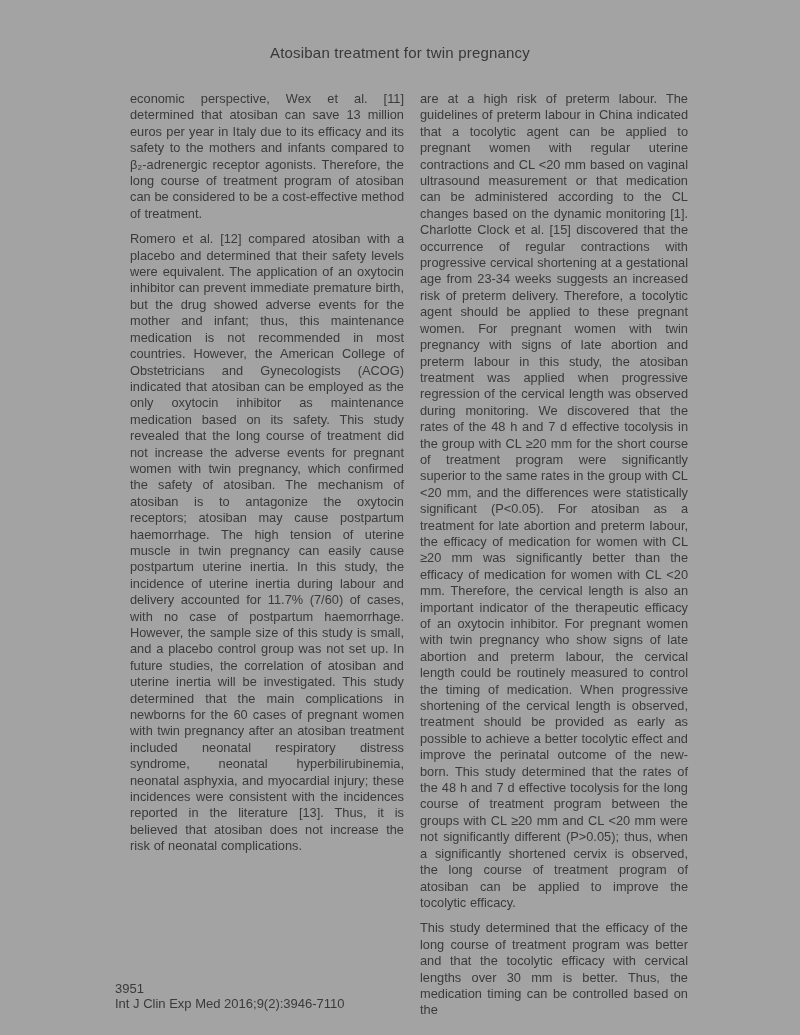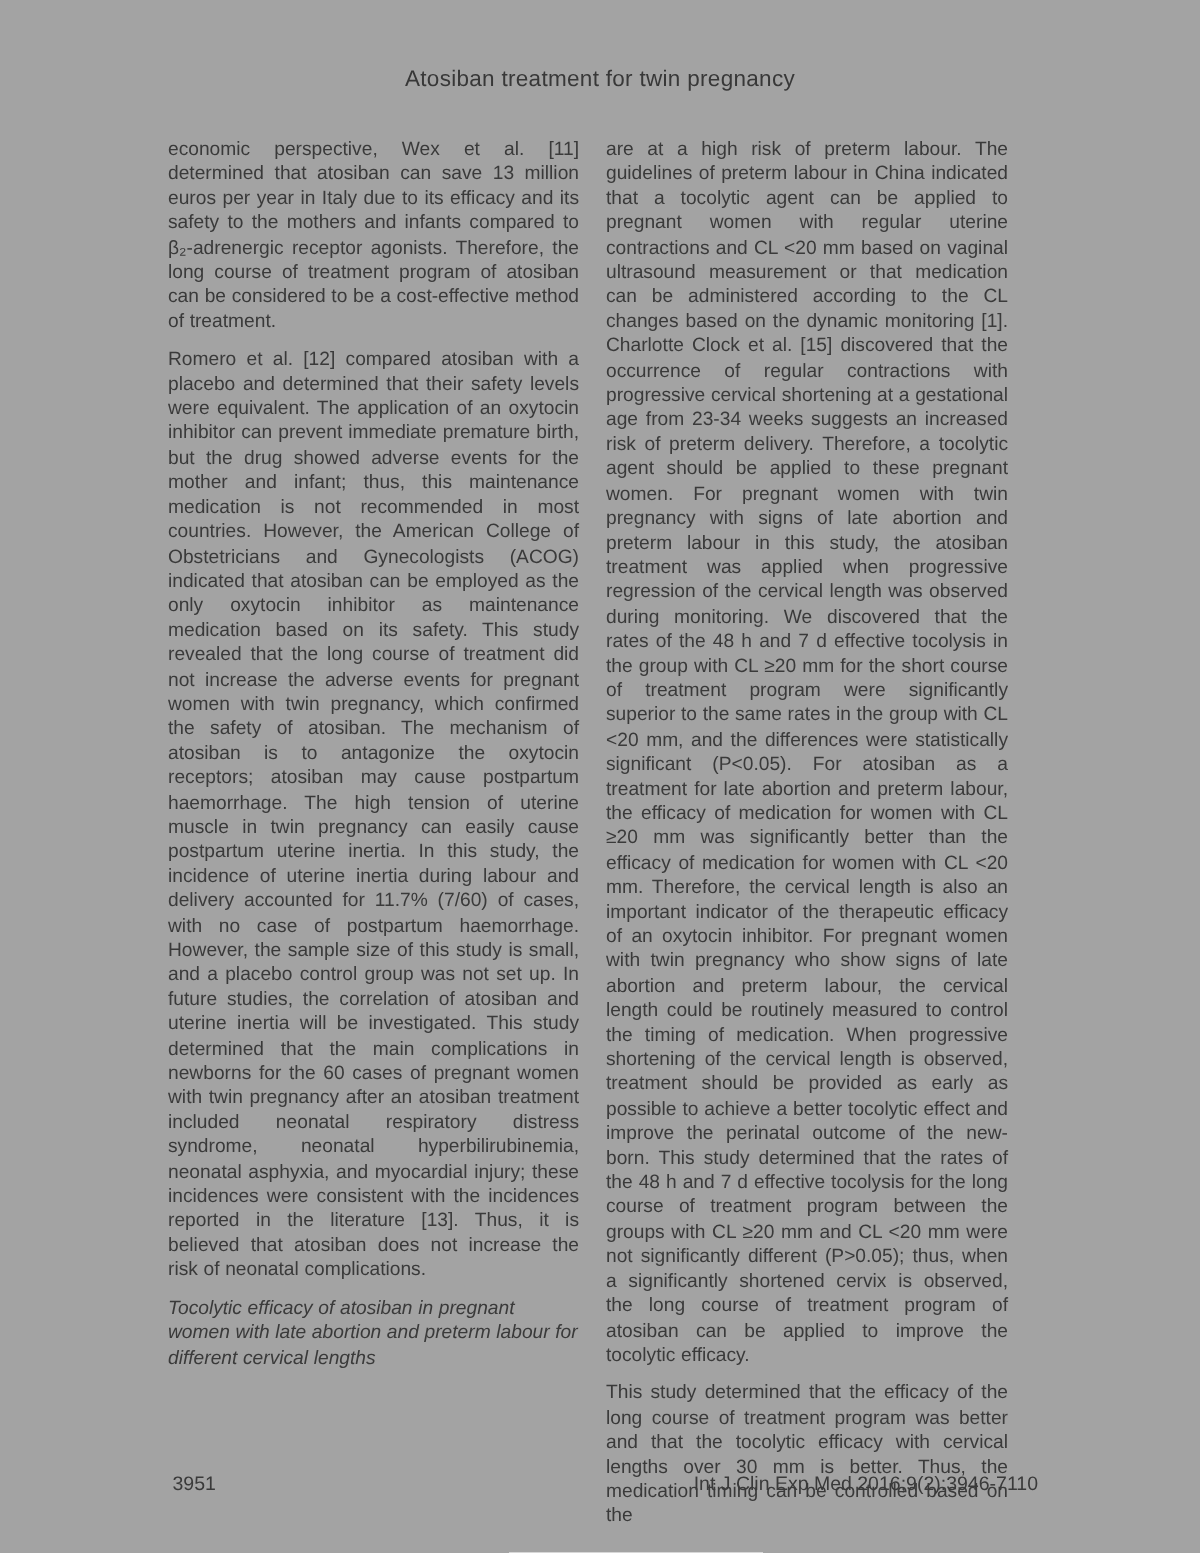--- a/index.html
+++ b/index.html
@@ -33,57 +33,56 @@
     line-height: 16.4px;
     text-align: justify;
     hyphens: auto;
     -webkit-hyphens: auto;
     word-spacing: 0.2px;
   }
   .col p {
     margin: 0 0 9px 0;
   }
   .col-left {
-    left: 112px;
+    left: 130px;
     width: 274px;
   }
   .col-right {
-    left: 404px;
+    left: 420px;
     width: 268px;
   }
   .section-heading {
     font-style: italic;
     text-align: left;
     margin: 9px 0 9px 0;
     hyphens: none;
     -webkit-hyphens: none;
   }
   .footer {
     position: absolute;
     top: 981px;
     left: 115px;
     width: 577px;
     display: flex;
-    justify-content: space-between;
     align-items: baseline;
     font-size: 13px;
     color: #3a3a3a;
+    flex-direction: column;
   }
 </style>
 </head>
 <body>
 
 <div class="page">
 
   <div class="running-head">Atosiban treatment for twin pregnancy</div>
 
   <div class="col col-left">
     <p>economic perspective, Wex et al. [11] determined that atosiban can save 13 million euros per year in Italy due to its efficacy and its safety to the mothers and infants compared to β₂-adrenergic receptor agonists. Therefore, the long course of treatment program of atosiban can be considered to be a cost-effective method of treatment.</p>
     <p>Romero et al. [12] compared atosiban with a placebo and determined that their safety levels were equivalent. The application of an oxytocin inhibitor can prevent immediate premature birth, but the drug showed adverse events for the mother and infant; thus, this maintenance medication is not recommended in most countries. However, the American College of Obstetricians and Gynecologists (ACOG) indicated that atosiban can be employed as the only oxytocin inhibitor as maintenance medication based on its safety. This study revealed that the long course of treatment did not increase the adverse events for pregnant women with twin pregnancy, which confirmed the safety of atosiban. The mechanism of atosiban is to antagonize the oxytocin receptors; atosiban may cause postpartum haemorrhage. The high tension of uterine muscle in twin pregnancy can easily cause postpartum uterine inertia. In this study, the incidence of uterine inertia during labour and delivery accounted for 11.7% (7/60) of cases, with no case of postpartum haemorrhage. However, the sample size of this study is small, and a placebo control group was not set up. In future studies, the correlation of atosiban and uterine inertia will be investigated. This study determined that the main complications in newborns for the 60 cases of pregnant women with twin pregnancy after an atosiban treatment included neonatal respiratory distress syndrome, neonatal hyperbilirubinemia, neonatal asphyxia, and myocardial injury; these incidences were consistent with the incidences reported in the literature [13]. Thus, it is believed that atosiban does not increase the risk of neonatal complications.</p>
-    <p class="section-heading">Tocolytic efficacy of atosiban in pregnant women with late abortion and preterm labour for different cervical lengths</p>
   </div>
 
   <div class="col col-right">
     <p>are at a high risk of preterm labour. The guidelines of preterm labour in China indicated that a tocolytic agent can be applied to pregnant women with regular uterine contractions and CL &lt;20 mm based on vaginal ultrasound measurement or that medication can be administered according to the CL changes based on the dynamic monitoring [1]. Charlotte Clock et al. [15] discovered that the occurrence of regular contractions with progressive cervical shortening at a gestational age from 23-34 weeks suggests an increased risk of preterm delivery. Therefore, a tocolytic agent should be applied to these pregnant women. For pregnant women with twin pregnancy with signs of late abortion and preterm labour in this study, the atosiban treatment was applied when progressive regression of the cervical length was observed during monitoring. We discovered that the rates of the 48 h and 7 d effective tocolysis in the group with CL ≥20 mm for the short course of treatment program were significantly superior to the same rates in the group with CL &lt;20 mm, and the differences were statistically significant (P&lt;0.05). For atosiban as a treatment for late abortion and preterm labour, the efficacy of medication for women with CL ≥20 mm was significantly better than the efficacy of medication for women with CL &lt;20 mm. Therefore, the cervical length is also an important indicator of the therapeutic efficacy of an oxytocin inhibitor. For pregnant women with twin pregnancy who show signs of late abortion and preterm labour, the cervical length could be routinely measured to control the timing of medication. When progressive shortening of the cervical length is observed, treatment should be provided as early as possible to achieve a better tocolytic effect and improve the perinatal outcome of the new-born. This study determined that the rates of the 48 h and 7 d effective tocolysis for the long course of treatment program between the groups with CL ≥20 mm and CL &lt;20 mm were not significantly different (P&gt;0.05); thus, when a significantly shortened cervix is observed, the long course of treatment program of atosiban can be applied to improve the tocolytic efficacy.</p>
     <p>This study determined that the efficacy of the long course of treatment program was better and that the tocolytic efficacy with cervical lengths over 30 mm is better. Thus, the medication timing can be controlled based on the</p>
   </div>
 
   <div class="footer">
     <span>3951</span>
     <span>Int J Clin Exp Med 2016;9(2):3946-7110</span>

